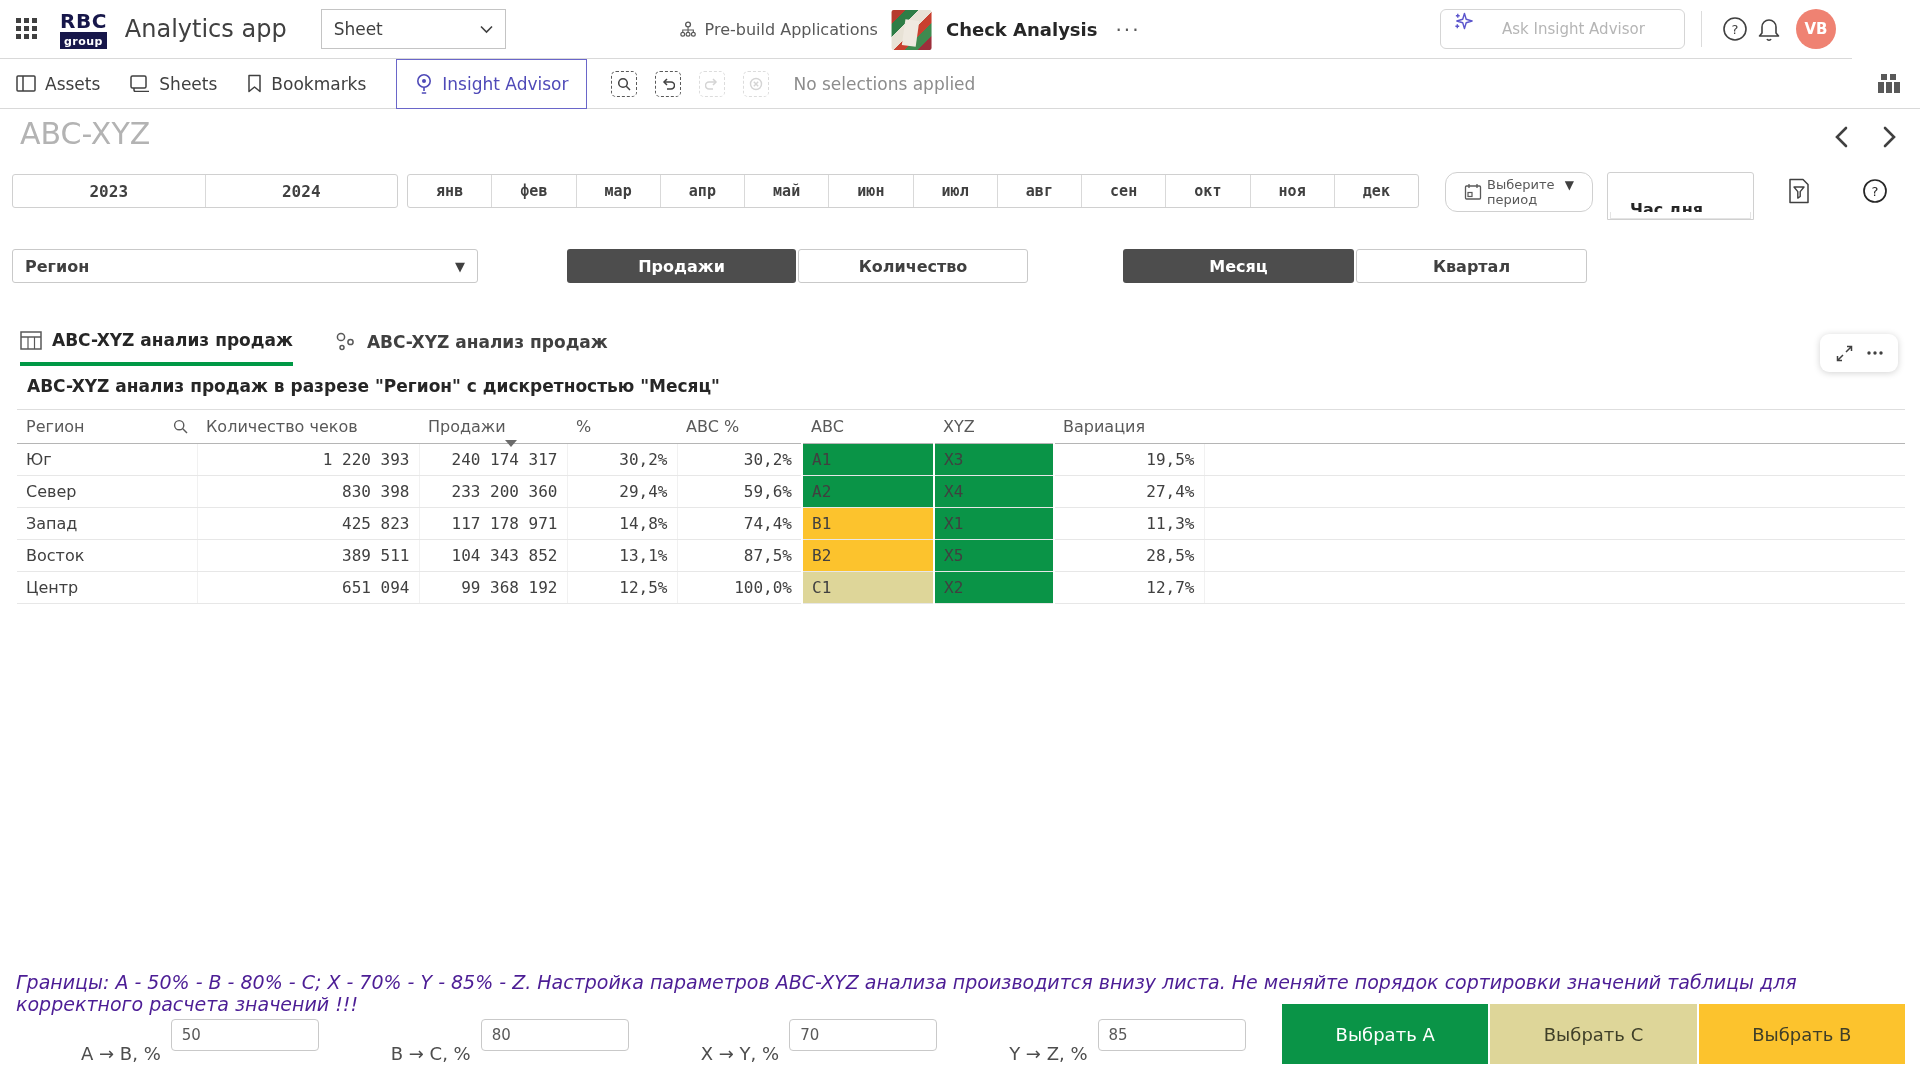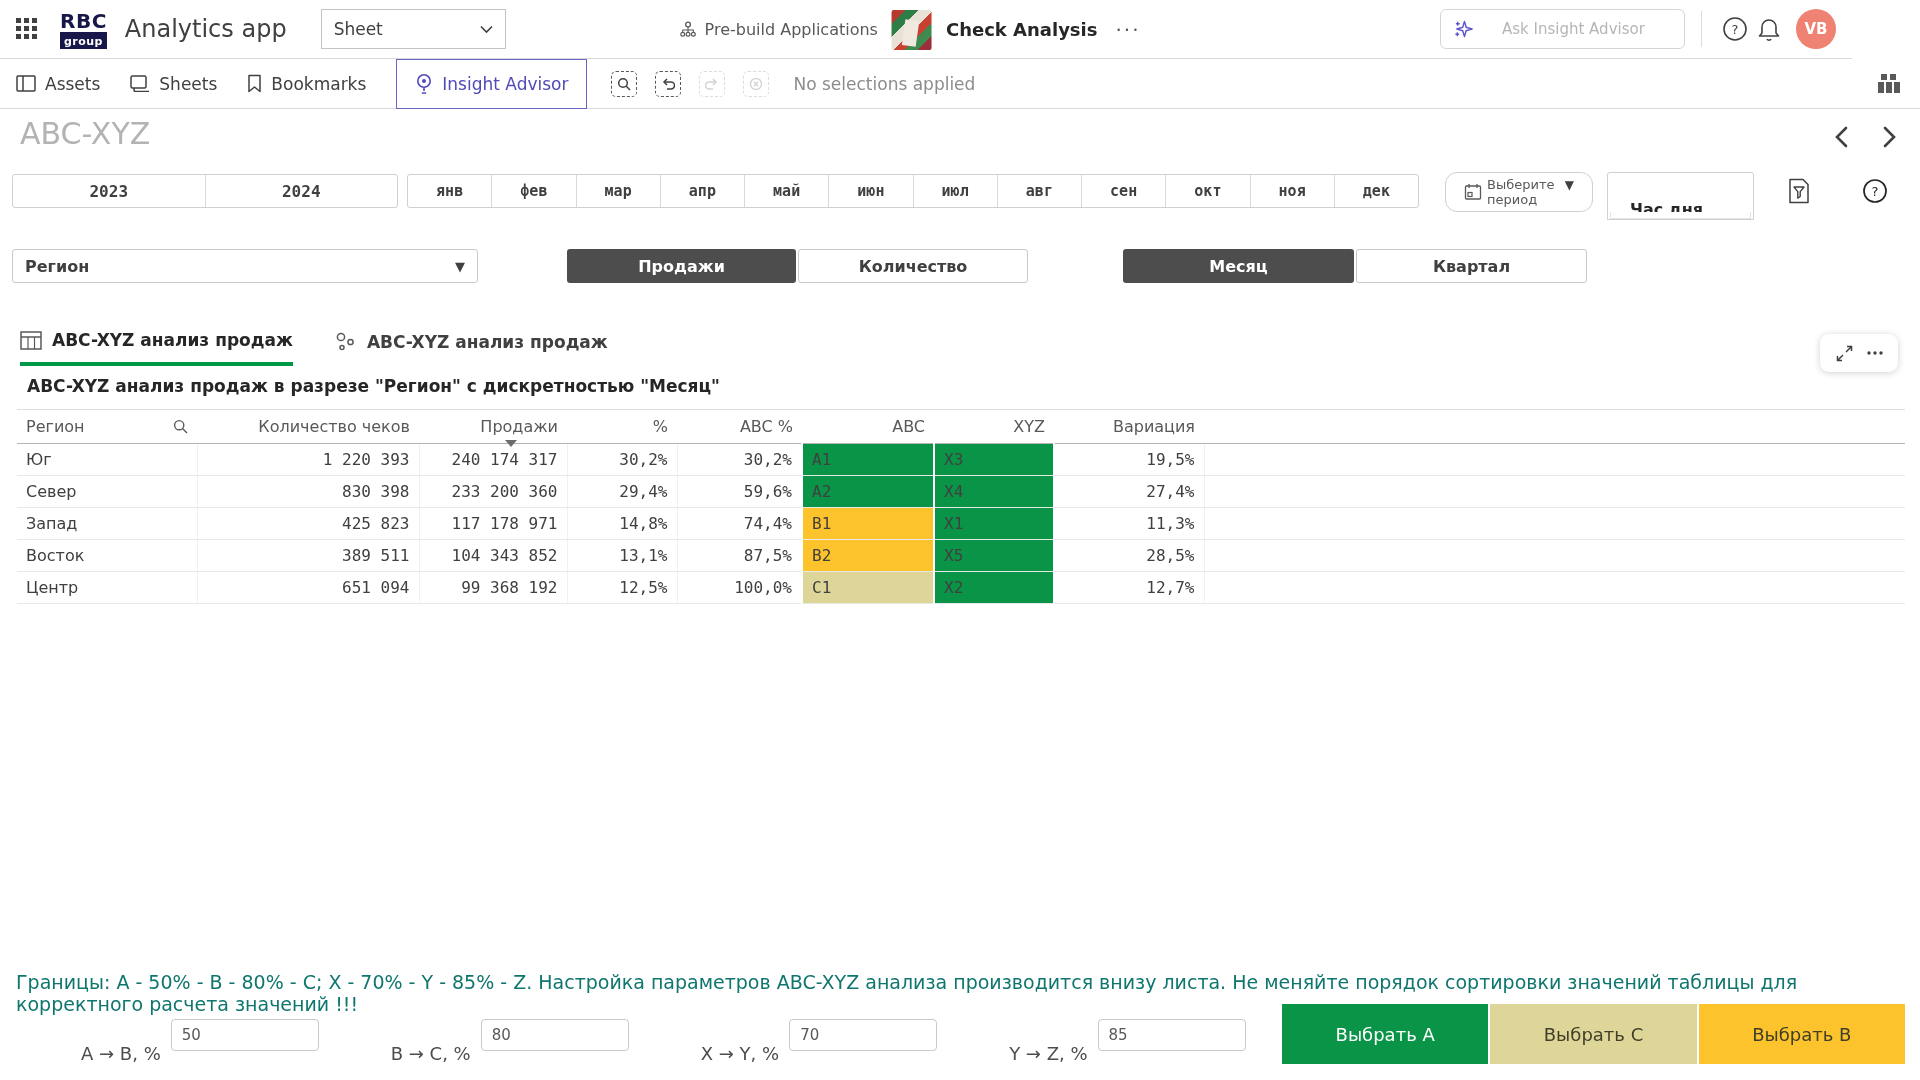--- a/index.html
+++ b/index.html
@@ -28,21 +28,21 @@
   .thumb { width:40px; height:40px; border-radius:2px;
     background:
       linear-gradient(135deg, #b63b2e 0 18%, #2e7d46 18% 34%, #e8e2d6 34% 52%, #c8402f 52% 66%, #3f8a4f 66% 82%, #9c2f3b 82% 100%);
     position:relative; }
   .thumb:after { content:""; position:absolute; left:30%; top:25%; width:35%; height:65%;
     background:#efe9e0; transform:rotate(8deg); }
   .app-name { font-size:18px; font-weight:700; color:#262626; }
   .more-dots { font-size:20px; color:#595959; letter-spacing:2px; cursor:pointer; padding:0 4px; }
   .topbar-right { margin-left:auto; display:flex; align-items:center; }
   .ask-box { width:245px; height:40px; border:1px solid #d5d5d5; border-radius:6px;
-    display:flex; align-items:center; gap:28px; padding:0 12px; }
+    display:flex; gap:28px; padding:0 12px; }
   .ask-box input { border:none; outline:none; font-size:15px; width:170px;
     font-family:"DejaVu Sans","Liberation Sans",sans-serif; color:#404040; }
   .ask-box input::placeholder { color:#b5b5b5; }
   .tb-divider { width:1px; height:36px; background:#dcdcdc; margin:0 16px; }
   .icon-btn { width:34px; height:34px; display:flex; align-items:center; justify-content:center;
     cursor:pointer; }
   .avatar { width:40px; height:40px; border-radius:50%; background:#ef8272; color:#fff;
     font-size:15px; font-weight:700; display:flex; align-items:center; justify-content:center;
     margin-left:10px; cursor:pointer; }
 
@@ -107,40 +107,40 @@
     justify-content:center; gap:14px; }
   .hover-card .ic { cursor:pointer; display:flex; align-items:center; }
   .chart-title { position:absolute; top:376px; left:27px; font-size:17px; font-weight:700;
     color:#262626; }
 
   
   .tbl-wrap { position:absolute; top:409px; left:17px; width:1888px; }
   table.abc { width:100%; border-collapse:collapse; table-layout:fixed; }
   table.abc th { height:34px; font-size:16px; font-weight:400; color:#595959;
     border-top:1px solid #dedede; border-bottom:1px solid #b5b5b5; padding:0 9px;
-    text-align:right; position:relative; }
+    text-align:left; position:relative; }
   table.abc th.h-text { text-align:left; }
   table.abc td { height:32px; font-size:16px; color:#404040; padding:0 9px;
     border-bottom:1px solid #e7e7e7; border-right:1px solid #f1f1f1; cursor:pointer; }
   table.abc td:last-child { border-right:none; cursor:default; }
   .c-text { text-align:left; }
   .c-num { text-align:right; font-family:"DejaVu Sans Mono","Liberation Mono",monospace; }
   .c-badge { text-align:left; font-family:"DejaVu Sans Mono","Liberation Mono",monospace;
     border-left:2px solid #fff !important; border-right:2px solid #fff !important; }
   .bg-green { background:#0a9447; color:#fff; }
   .bg-yellow { background:#fcc32d; color:#52523a; }
   .bg-khaki { background:#ded699; color:#52523a; }
   .th-region { display:flex; align-items:center; justify-content:space-between; }
   .sort-tri { position:absolute; bottom:-4px; left:58%; width:0; height:0;
     border-left:6px solid transparent; border-right:6px solid transparent;
     border-top:7px solid #6b6b6b; cursor:pointer; }
 
   
-  .footer-note { position:absolute; top:971px; left:16px; font-size:19px; 
-    color:#0f766e; }
+  .footer-note { position:absolute; top:971px; left:16px; font-size:19px; font-style:italic;
+    color:#4c1d95; }
   .params { position:absolute; top:1006px; left:81px; display:flex; }
   .param { display:flex; align-items:center; margin-right:72px; }
   .param .plabel { font-size:18px; color:#4d4d4d; margin-right:10px; white-space:nowrap;margin-top:37px; }
   .param input { width:148px; height:32px; border:1px solid #c9c9c9; border-radius:4px;
     font-size:15px; color:#595959; padding:0 10px; outline:none;
     font-family:"DejaVu Sans","Liberation Sans",sans-serif; }
   .select-btns { position:absolute; top:1004px; left:1282px; width:623px; height:60px;
     display:flex; gap:2px; }
   .sel-btn { flex:1; display:flex; align-items:center; justify-content:center; font-size:18px;
     cursor:pointer; }

